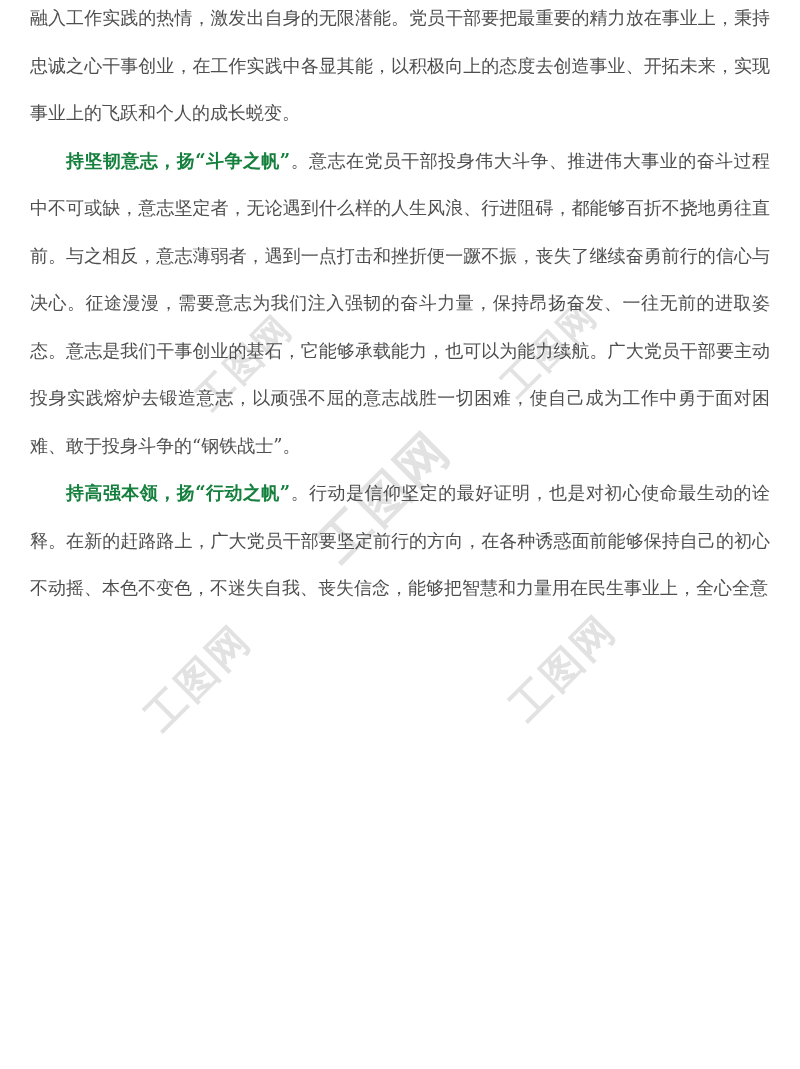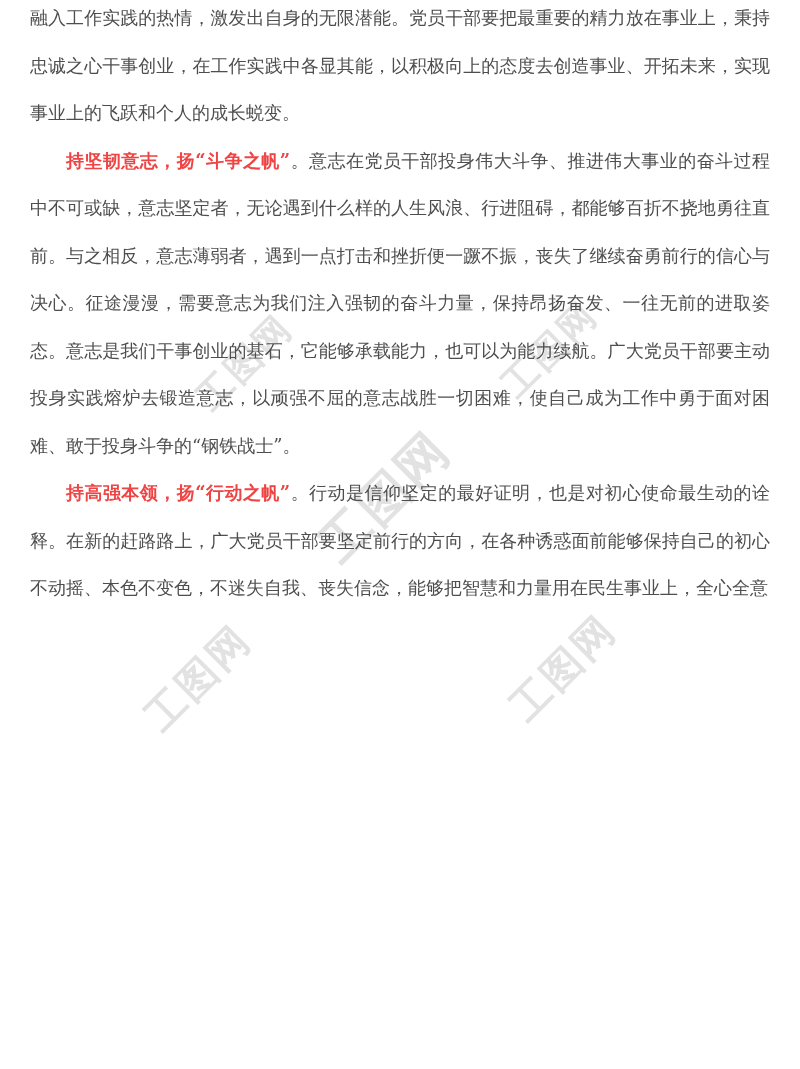--- a/index.html
+++ b/index.html
@@ -50,21 +50,21 @@
     text-indent: 2em;
   }
   .para-3 {
     margin-top: 8px;
   }
   .continuation {
     margin-top: 61px;
   }
   .head {
     font-weight: bold;
-    color: #ef4444;
+    color: #15803d;
   }
 </style>
 </head>
 <body>
 
 <div class="page">
 
   <div class="watermark-layer" id="watermark-layer">
       <div class="watermark" style="left: 245px; top: 363px; font-size: 36px; color: rgb(226, 226, 226);">工图网</div>
       <div class="watermark" style="left: 550px; top: 350px; font-size: 36px; color: rgb(226, 226, 226);">工图网</div>

